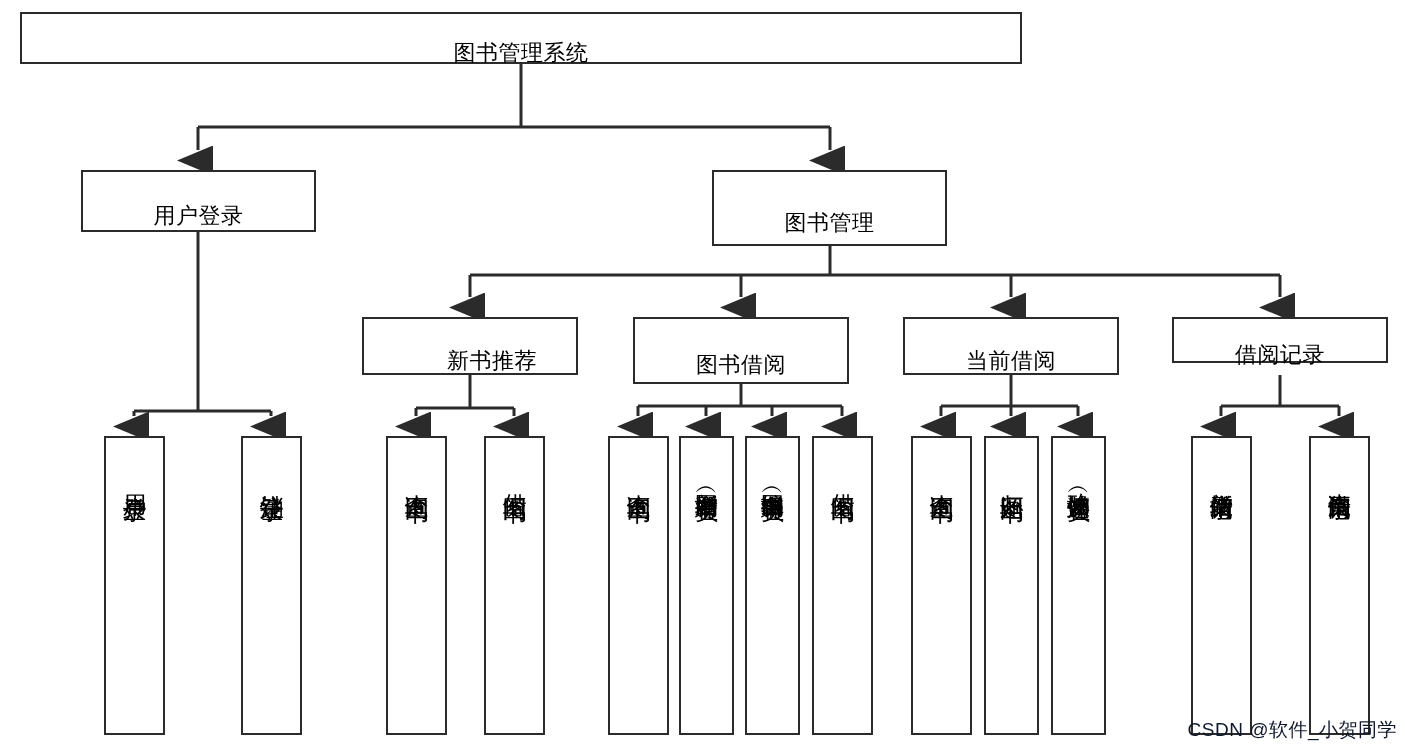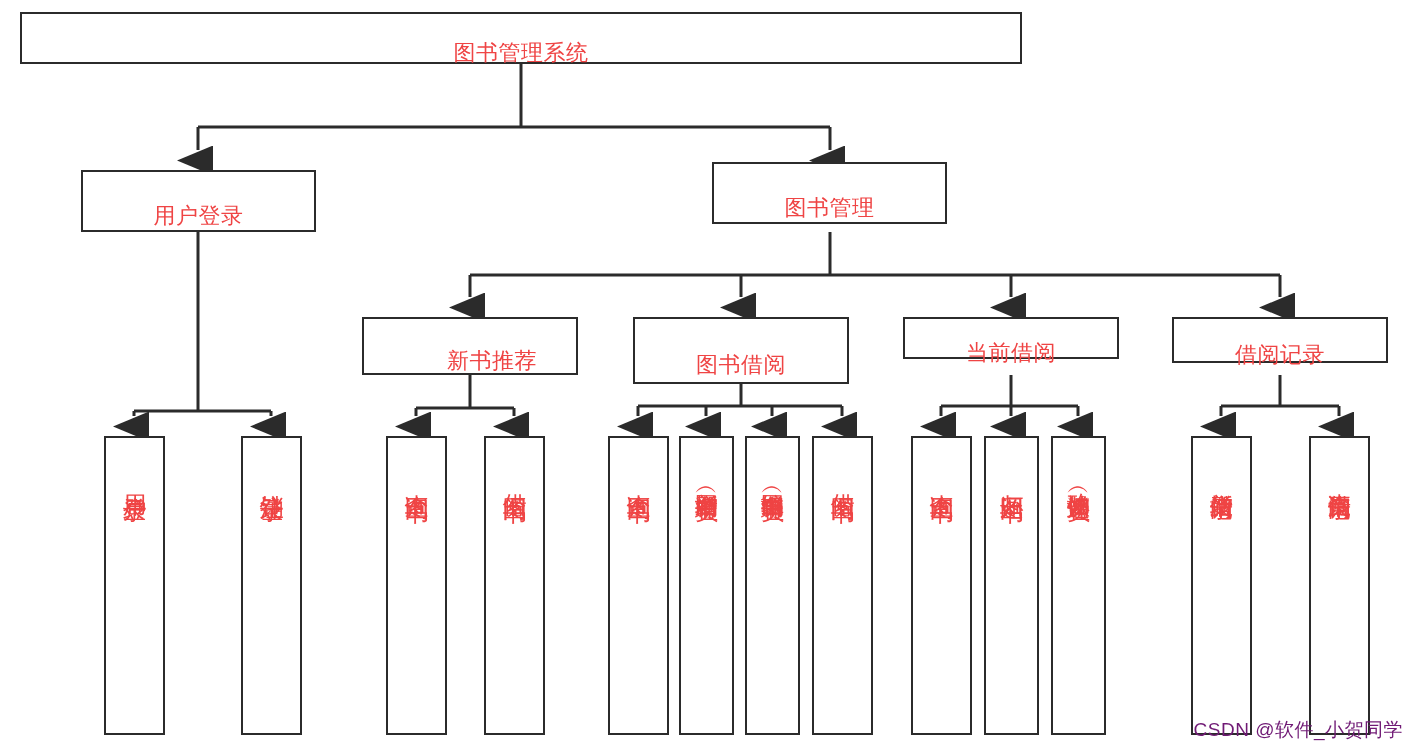--- a/index.html
+++ b/index.html
@@ -30,21 +30,21 @@
     background: #ffffff;
     display: flex;
     align-items: center;
     justify-content: center;
     color: #3a3a3a;
   }
   .node .label {
     display: block;
     line-height: 1.18;
     letter-spacing: 0.5px;
-    color: #ef4444;
+    color: #000000;
     margin-top: 29px;
   }
   .node.horiz .label {
     font-size: 22px;
   }
   .node.vert {
     align-items: flex-start;
     justify-content: center;
     padding-top: 8px;
   }
@@ -54,24 +54,24 @@
     font-size: 24px;
     letter-spacing: 2px;
     white-space: nowrap;
   }
   .node.vert.tall .label {
     font-size: 23px;
     letter-spacing: 1px;
   }
   #watermark {
     position: absolute;
-    right: 2px;
+    right: 8px;
     bottom: 4px;
     font-size: 19px;
-    color: #701a75;
+    color: #0f172a;
     letter-spacing: 0.5px;
     white-space: nowrap;
     font-family: "Liberation Sans", "DejaVu Sans", sans-serif;
   }
 </style>
 </head>
 <body>
 
 <div id="canvas">
 
@@ -125,31 +125,31 @@
     </g>
   </svg>
 
   <div class="node horiz" style="left:20px; top:12px; width:1002px; height:52px;">
     <span class="label">图书管理系统</span>
   </div>
 
   <div class="node horiz" style="left:81px; top:170px; width:235px; height:62px;">
     <span class="label">用户登录</span>
   </div>
-  <div class="node horiz" style="left:712px; top:162px; width:235px; height:62px;">
+  <div class="node horiz" style="left:712px; top:170px; width:235px; height:76px;">
     <span class="label">图书管理</span>
   </div>
 
   <div class="node horiz" style="left:362px; top:317px; width:216px; height:58px;padding-left:44px;">
     <span class="label">新书推荐</span>
   </div>
   <div class="node horiz" style="left:633px; top:317px; width:216px; height:67px;">
     <span class="label">图书借阅</span>
   </div>
-  <div class="node horiz" style="left:903px; top:317px; width:216px; height:42px;">
+  <div class="node horiz" style="left:903px; top:317px; width:216px; height:58px;">
     <span class="label">当前借阅</span>
   </div>
   <div class="node horiz" style="left:1172px; top:317px; width:216px; height:46px;">
     <span class="label">借阅记录</span>
   </div>
 
   <div class="node vert" style="left:104px; top:436px; width:61px; height:299px;">
     <span class="label">用户登录</span>
   </div>
   <div class="node vert" style="left:241px; top:436px; width:61px; height:299px;">

